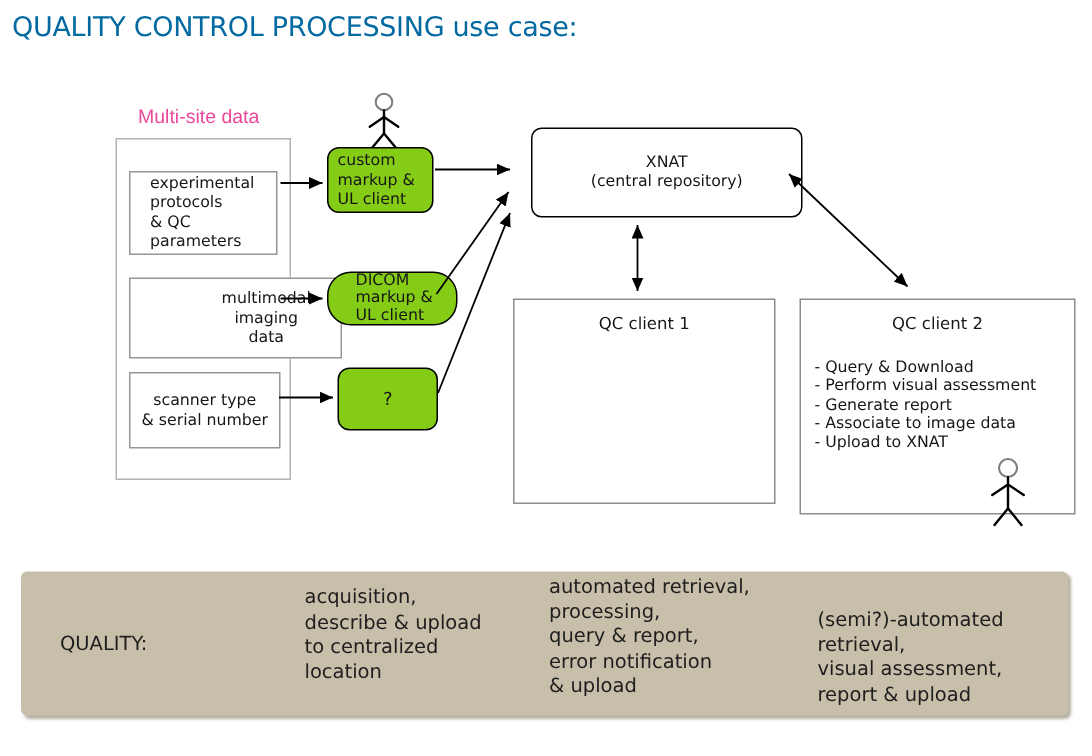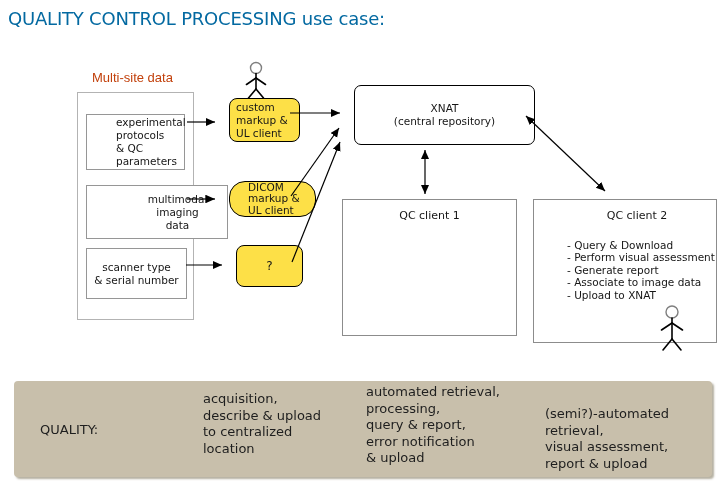--- a/index.html
+++ b/index.html
@@ -1,38 +1,38 @@
 <!DOCTYPE html>
 <html><head>
 <meta charset="utf-8">
 <style>
   html,body{margin:0;padding:0;background:#fff;}
   .page{position:relative;width:728px;height:504px;background:#fff;overflow:hidden;
         font-family:"DejaVu Sans","Liberation Sans",sans-serif;color:#111;}
   .abs{position:absolute;}
   .ml{white-space:pre-line;}
   .title{left:8px;top:8px;font-size:18px;color:#0369a1;letter-spacing:-0.2px;}
-  .ms-label{left:92px;top:70px;font-size:13px;font-family:"Liberation Sans",sans-serif;color:#c2410c;}
+  .ms-label{left:92px;top:70px;font-size:13px;font-family:"Liberation Sans",sans-serif;color:#ec4899;}
   .outer-box{left:77px;top:92px;width:115px;height:226px;border:1px solid #b3b3b3;background:#fff;}
   .src-box{border:1px solid #969696;background:#fff;font-size:10.5px;line-height:13px;
            display:flex;align-items:center;color:#161616;}
-  .src-1{left:86px;top:114px;width:99px;height:56px;padding-left:29px;box-sizing:border-box;}
+  .src-1{left:86px;top:114px;width:99px;height:56px;padding-left:13px;box-sizing:border-box;}
   .src-2{left:86px;top:185px;width:99px;height:52px;justify-content:center;text-align:center;padding-left:41px;}
   .src-3{left:86px;top:248px;width:99px;height:49px;justify-content:center;text-align:center;}
-  .round-box{border:1px solid #000;border-radius:8px;background:#fde047;font-size:10.5px;
-             line-height:13px;display:flex;align-items:center;color:#161616;margin-left:11px;}
+  .round-box{border:1px solid #000;border-radius:8px;background:#84cc16;font-size:10.5px;
+             line-height:13px;display:flex;align-items:center;color:#161616;}
   .custom-box{left:218px;top:98px;width:71px;height:44px;padding-left:6px;box-sizing:border-box;}
   .dicom-box{left:218px;top:181px;width:87px;height:36px;padding-left:18px;box-sizing:border-box;line-height:11.5px;border-radius:16px;}
   .q-box{left:225px;top:245px;width:65px;height:40px;justify-content:center;font-size:12px;}
   .xnat-box{left:342px;top:85px;width:179px;height:58px;border:1px solid #000;border-radius:7px;
             background:#fff;font-size:10.5px;line-height:13px;display:flex;align-items:center;
             justify-content:center;text-align:center;color:#161616;margin-left:12px;}
   .qc-box{border:1px solid #8c8c8c;background:#fff;box-sizing:border-box;color:#161616;}
   .qc1{left:342px;top:199px;width:175px;height:137px;}
-  .qc2{left:533px;top:199px;width:184px;height:144px;padding-left:24px;}
+  .qc2{left:533px;top:199px;width:184px;height:144px;}
   .qc-title{text-align:center;margin-top:9px;font-size:11px;}
   .qc-list{font-size:10.5px;line-height:12.4px;white-space:pre-line;margin-left:9px;}
   .qc1 .qc-list{margin-top:9px;}
   .qc2 .qc-list{margin-top:17px;}
   .wf-bar{left:14px;top:381px;width:698px;height:96px;background:#c8bfab;border-radius:4px;
           box-shadow:2px 2px 2px rgba(110,100,70,.5);color:#1e1e1e;}
   .wf-label{left:26px;top:41px;font-size:13px;}
   .wf-step{font-size:13px;line-height:16.5px;}
   .wf-s1{left:189px;top:10px;}
   .wf-s2{left:352px;top:3px;}

